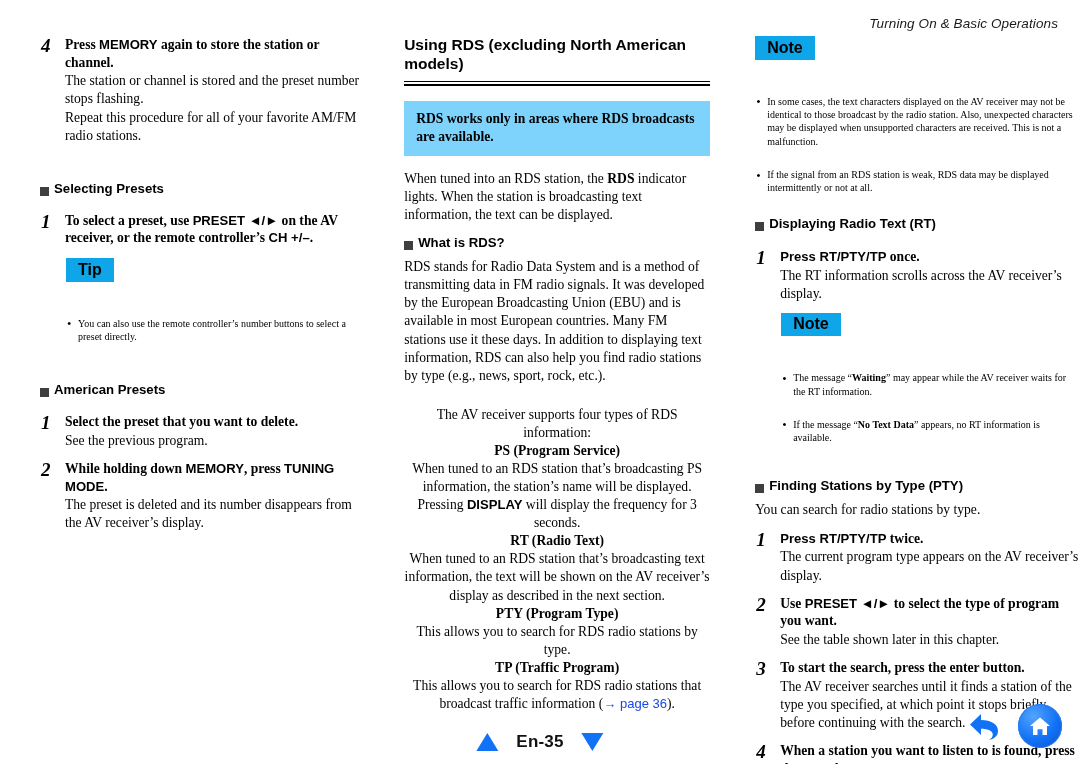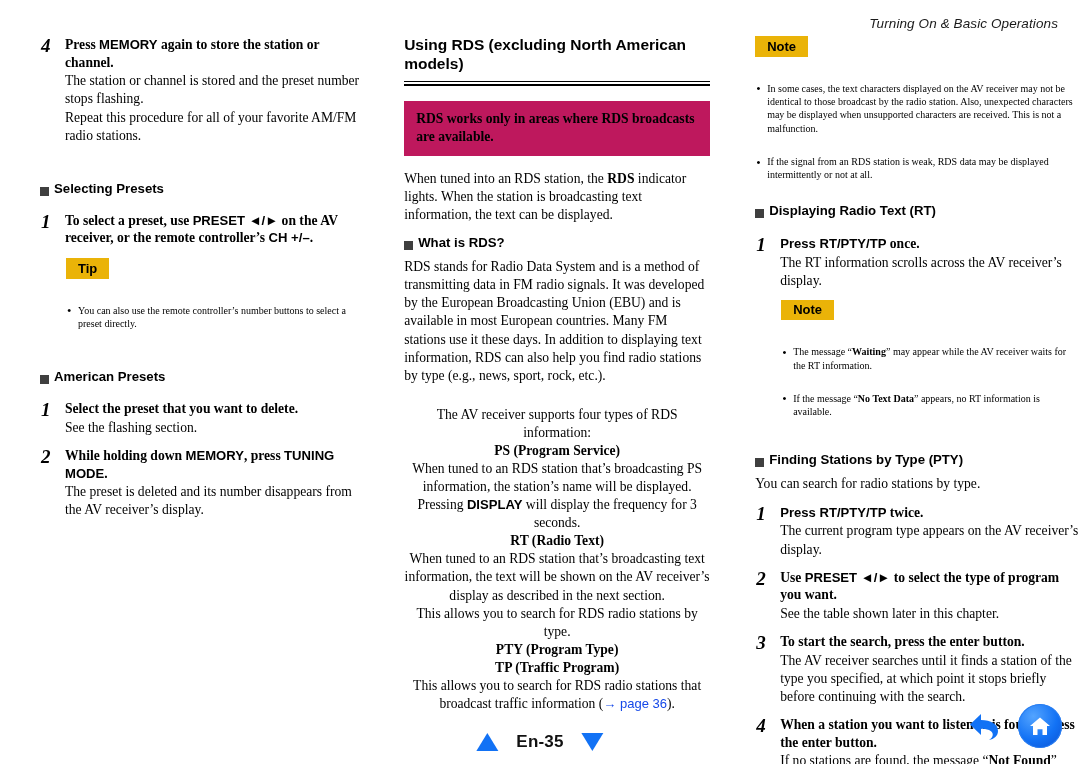--- a/index.html
+++ b/index.html
@@ -124,30 +124,30 @@
     margin-bottom: 1px;
   }
   .step-desc {
     font-size: 13.6px;
     line-height: 1.33;
   }
 
   
   .badge {
     display: inline-block;
-    background: #eab308;
-    font-family: "Liberation Sans", sans-serif;
-    font-weight: bold;
-    font-size: 13px;
+    background: #0ea5e9;
+    font-family: "Liberation Sans", sans-serif;
+    font-weight: bold;
+    font-size: 16px;
     padding: 2.5px 12px 3px 12px;
-    margin-bottom: 5px;
+    margin-bottom: 15px;
     color: #000;
   }
   .callout {
-    background: #be185d;
+    background: #7dd3fc;
     padding: 9px 12px 10px 12px;
     font-weight: bold;
     font-size: 13.6px;
     line-height: 1.33;
     margin-bottom: 14px;
   }
   ul.notes {
     list-style: none;
     margin: 0 0 11px 0;
     padding: 0;
@@ -274,21 +274,21 @@
       <span class="sq"></span>
       <span>American Presets</span>
     </div>
 
     <div style="height:8px"></div>
 
     <div class="step">
       <div class="step-num">1</div>
       <div class="step-body">
         <div class="step-title">Select the preset that you want to delete.</div>
-        <div class="step-desc">See the flashing section.</div>
+        <div class="step-desc">See the previous program.</div>
       </div>
     </div>
 
     <div class="step">
       <div class="step-num">2</div>
       <div class="step-body">
         <div class="step-title">While holding down <span class="sans-b">MEMORY</span>, press <span class="sans-b">TUNING MODE</span>.</div>
         <div class="step-desc">The preset is deleted and its number disappears from the AV receiver’s display.</div>
       </div>
     </div>
@@ -314,22 +314,22 @@
     <div style="height:10px"></div>
 
     <p class="tight">The AV receiver supports four types of RDS information:</p>
 
     <p class="tight" style="font-weight:bold">PS (Program Service)</p>
     <p class="tight"><span>When tuned to an RDS station that’s broadcasting PS information, the station’s name will be displayed. Pressing </span><span class="sans-b">DISPLAY</span><span> will display the frequency for 3 seconds.</span></p>
 
     <p class="tight" style="font-weight:bold">RT (Radio Text)</p>
     <p class="tight">When tuned to an RDS station that’s broadcasting text information, the text will be shown on the AV receiver’s display as described in the next section.</p>
 
+    <p class="tight" style="font-weight:bold">PTY (Program Type)</p>
     <p class="tight">This allows you to search for RDS radio stations by type.</p>
-    <p class="tight" style="font-weight:bold">PTY (Program Type)</p>
 
     <p class="tight" style="font-weight:bold">TP (Traffic Program)</p>
     <p class="tight"><span>This allows you to search for RDS radio stations that broadcast traffic information (</span><a class="doclink" href="#">→ page 36</a><span>).</span></p>
 
   </div>
 
   <div class="col col-right">
 
     <div>
       <div class="badge">Note</div>

